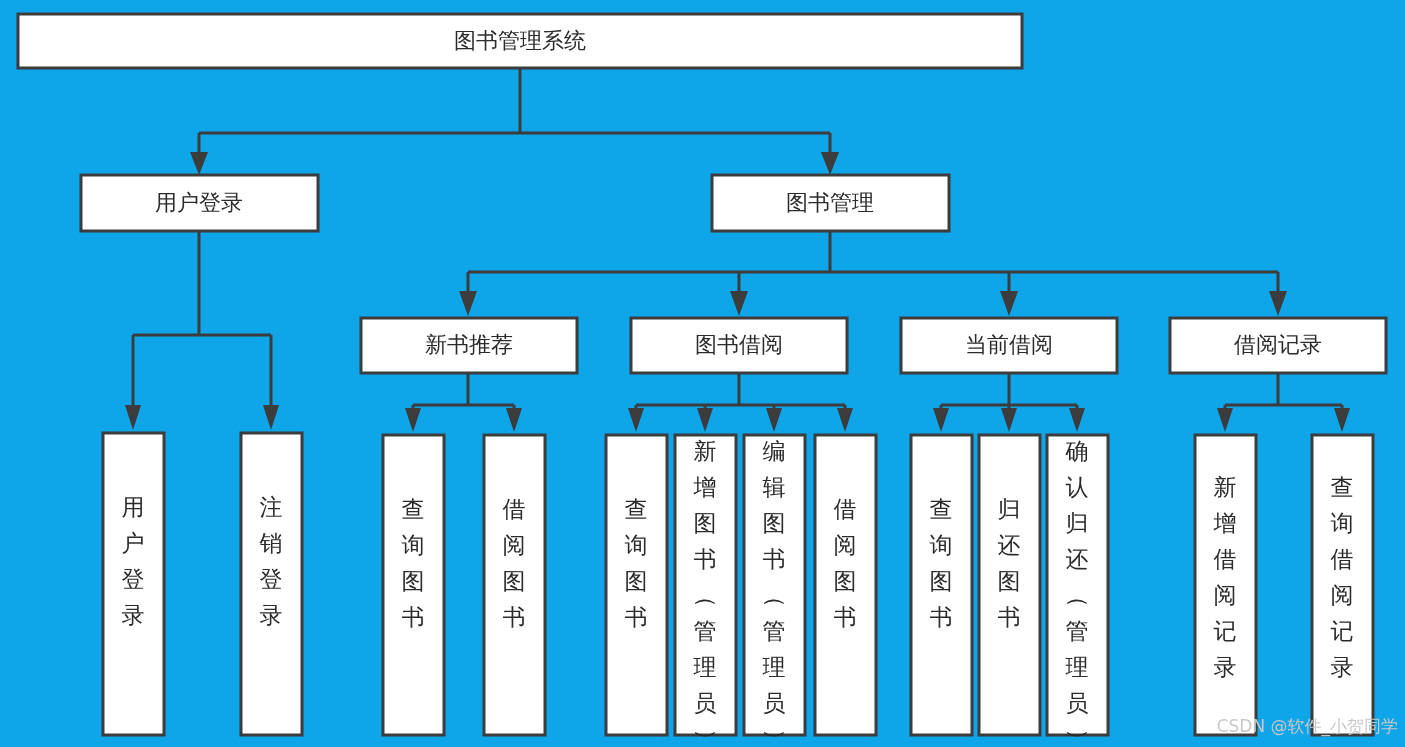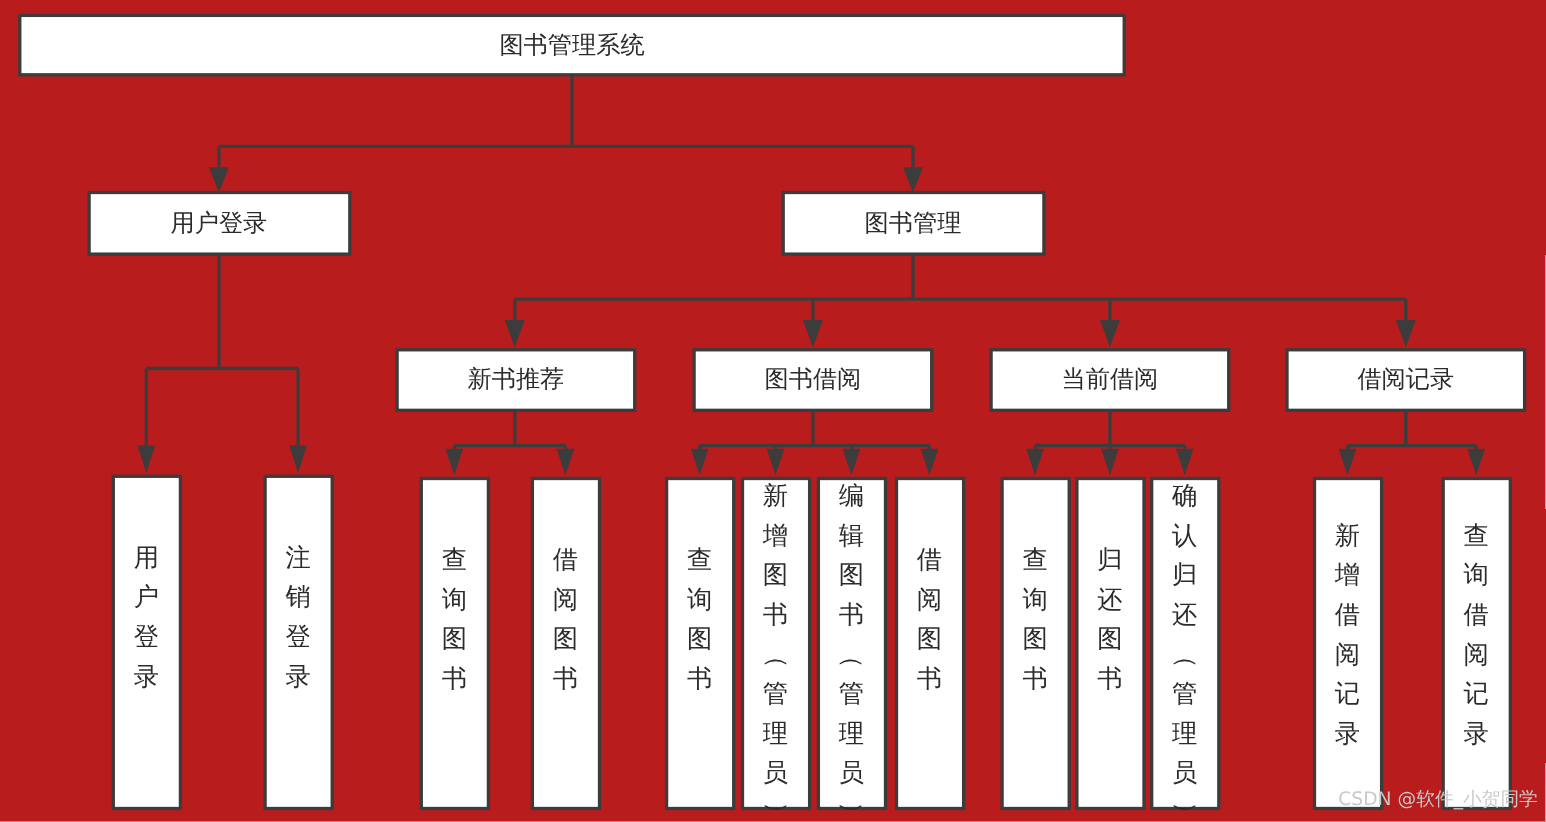--- a/index.html
+++ b/index.html
@@ -8,21 +8,21 @@
     padding: 0;
     background: #ffffff;
   }
   body {
     font-family: "DejaVu Sans", "Liberation Sans", sans-serif;
   }
   #diagram-root {
     position: relative;
     width: 1405px;
     height: 747px;
-    background: #b91c1c;
+    background: #0ea5e9;
     overflow: hidden;
   }
   svg.diagram-canvas {
     position: absolute;
     top: 0;
     left: 0;
     width: 1405px;
     height: 747px;
     display: block;
   }

